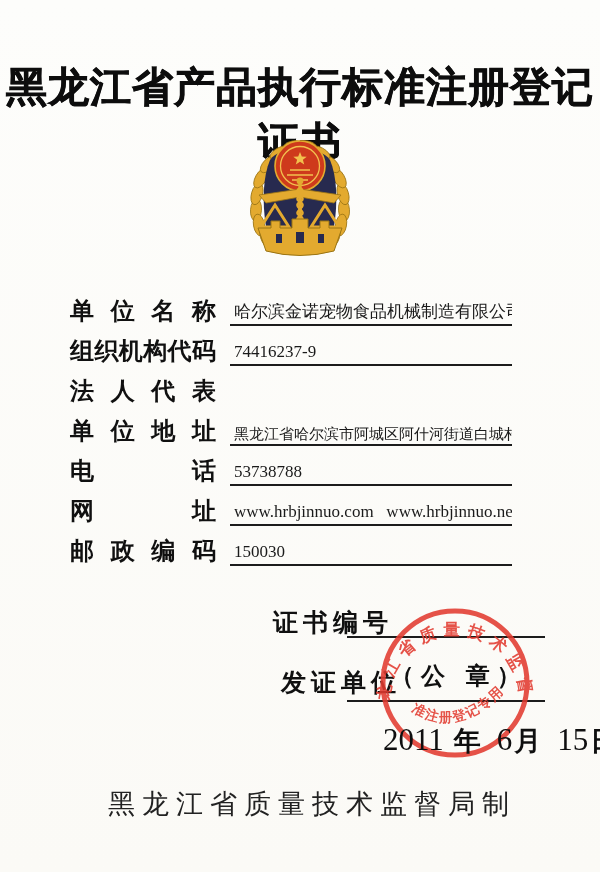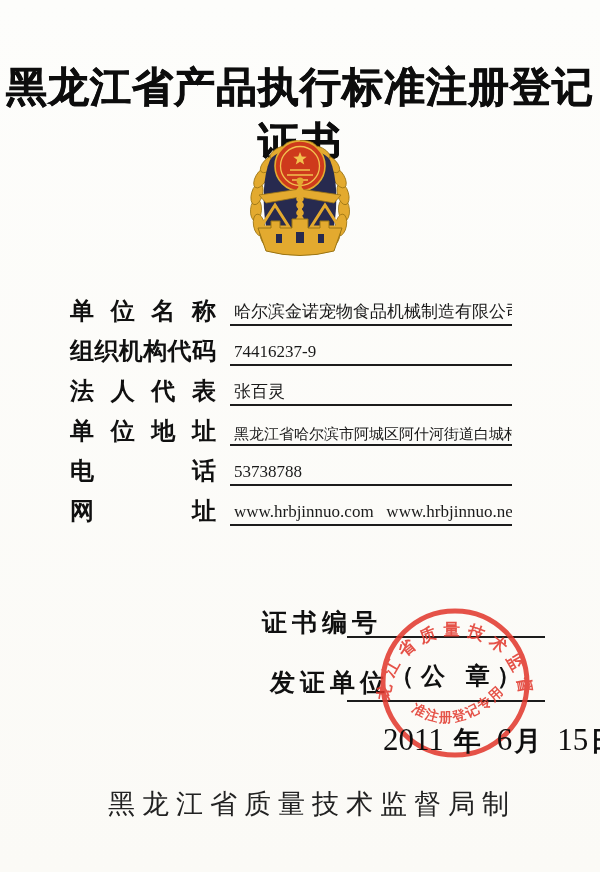--- a/index.html
+++ b/index.html
@@ -25,21 +25,21 @@
     text-align:justify; text-align-last:justify; padding-bottom:3px; color:#101010;
   }
   .fvalue {
     flex:1; margin-left:14px; border-bottom:2px solid #1c1c1c;
     font-size:17px; line-height:1.1; padding:0 2px 2px 4px;
     white-space:pre; overflow:hidden; color:#1a1a1a;
   }
   .fvalue.small { font-size:15px; }
   .issue-label {
     position:absolute; font-family:"Liberation Sans", sans-serif;
-    font-weight:bold; font-size:25px; letter-spacing:5px; color:#101010;
+    font-weight:bold; font-size:25px; letter-spacing:5px; color:#101010;margin-left:11px;
   }
   .blank-line { position:absolute; width:198px; height:0; border-bottom:2px solid #1c1c1c; }
   .seal-note {
     position:absolute; left:390px; top:660px;
     font-family:"Liberation Sans", sans-serif; font-weight:bold;
     font-size:24px; letter-spacing:7px; color:#101010; white-space:pre;text-align:center;
   }
   .date-row {
     position:absolute; left:383px; top:722px;
     display:flex; align-items:baseline; color:#0f0f0f;
@@ -119,33 +119,36 @@
     <div class="frow">
       <div class="flabel">单位名称</div>
       <div class="fvalue">哈尔滨金诺宠物食品机械制造有限公司</div>
     </div>
     <div class="frow">
       <div class="flabel">组织机构代码</div>
       <div class="fvalue">74416237-9</div>
     </div>
     <div class="frow">
       <div class="flabel">法人代表</div>
-      <div class="fvalue">张百灵</div>
     </div>
     <div class="frow">
       <div class="flabel">单位地址</div>
       <div class="fvalue small">黑龙江省哈尔滨市阿城区阿什河街道白城村</div>
     </div>
     <div class="frow">
       <div class="flabel">电话</div>
       <div class="fvalue">53738788</div>
     </div>
     <div class="frow">
       <div class="flabel">网址</div>
       <div class="fvalue">www.hrbjinnuo.com   www.hrbjinnuo.net</div>
+    </div>
+    <div class="frow">
+      <div class="flabel">邮政编码</div>
+      <div class="fvalue">150030</div>
     </div>
   </div>
 
   <div class="issue-label" style="left:262px; top:606px;">证书编号</div>
   <div class="blank-line" style="left:347px; top:636px;"></div>
 
   <div class="issue-label" style="left:270px; top:666px;">发证单位</div>
   <div class="seal-note">（公 章）</div>
   <div class="blank-line" style="left:347px; top:700px;"></div>
 

